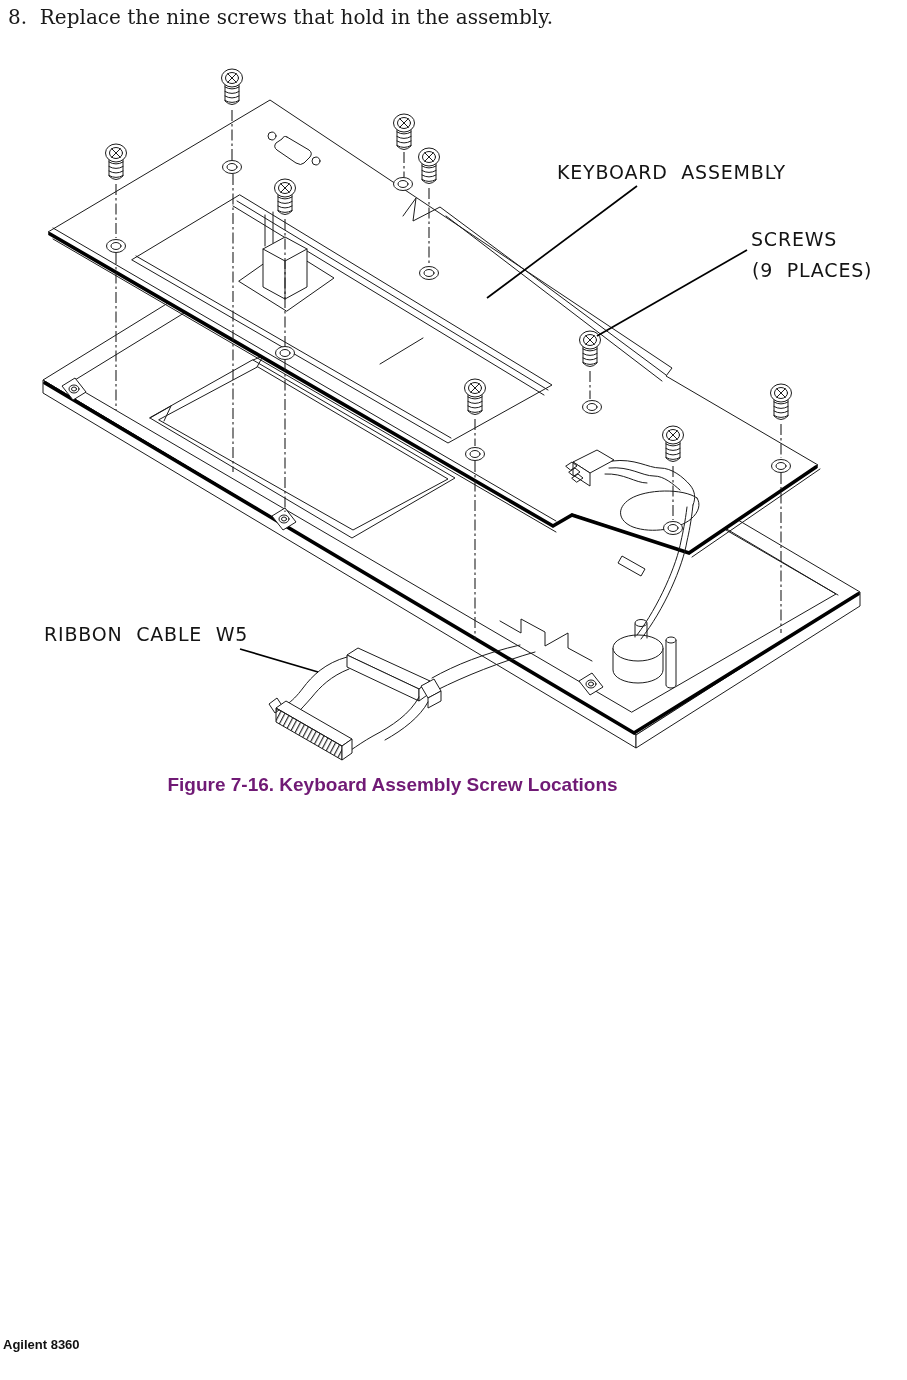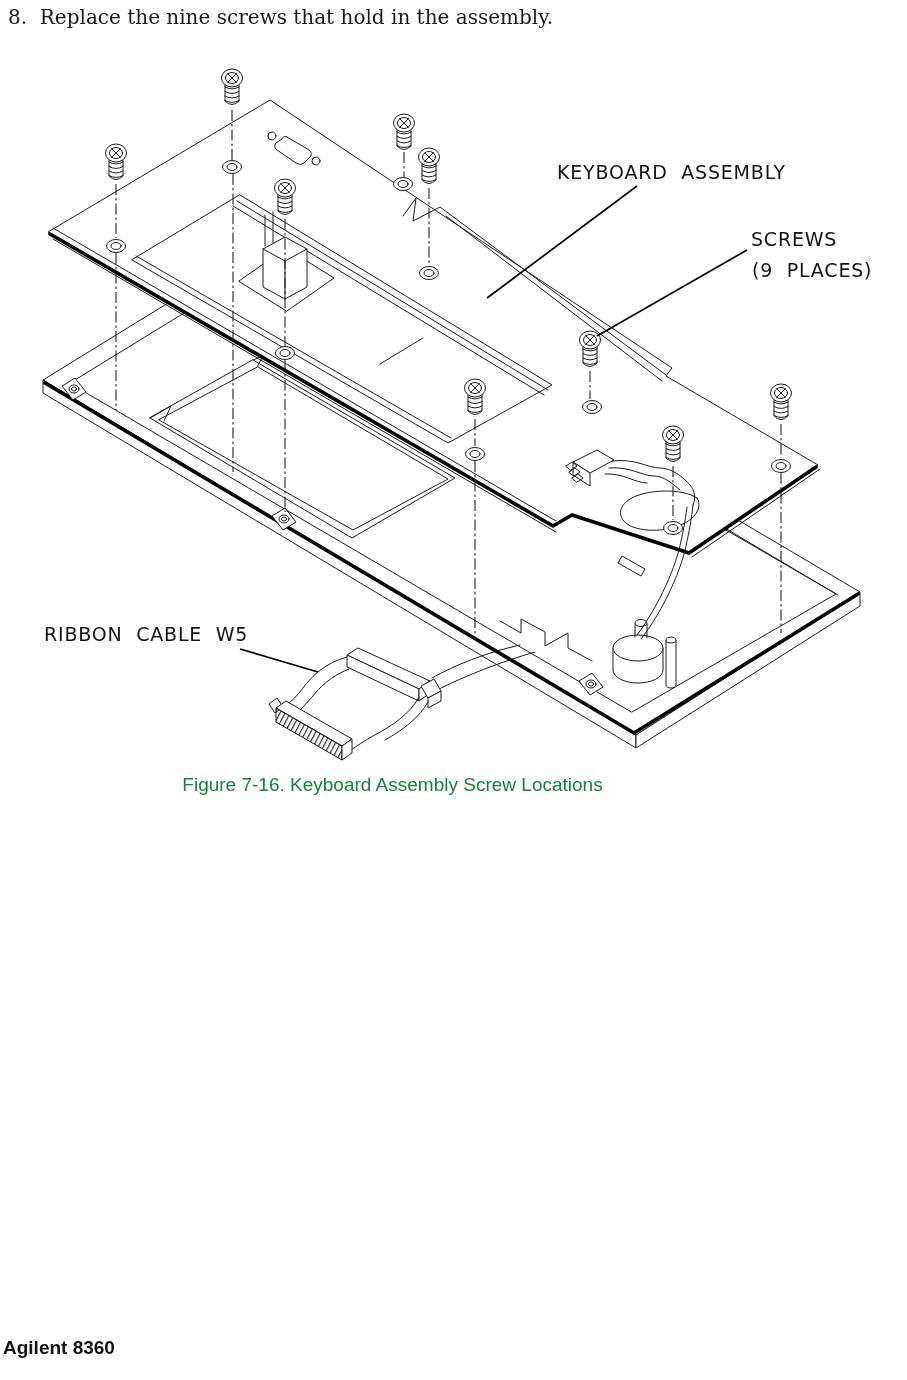--- a/index.html
+++ b/index.html
@@ -14,25 +14,25 @@
   svg.figure { position:absolute; left:0; top:0; }
   .ln  { fill:none; stroke:#1c1c1c; stroke-width:1; stroke-linejoin:round; stroke-linecap:round; }
   .wh  { fill:#ffffff; stroke:#1c1c1c; stroke-width:1; stroke-linejoin:round; }
   .thick { fill:none; stroke:#000; stroke-width:3.6; stroke-linecap:round; }
   .cl  { fill:none; stroke:#222; stroke-width:1.1; stroke-dasharray:11 3 2.5 3; }
   .ldr { fill:none; stroke:#000; stroke-width:1.7; }
   .lbl { font-family:"DejaVu Sans", sans-serif; font-size:19px; letter-spacing:0.8px;
          fill:#141414; white-space:pre; }
   .caption {
     position:absolute; top:774px; left:0; width:785px; text-align:center;
-    font-size:19px; font-weight:normal; color:#15803d;
+    font-size:19px; font-weight:bold; color:#701a75;
   }
   .footer-left {
     position:absolute; left:3px; top:1337px;
-    font-size:19px; font-weight:bold; white-space:pre;
+    font-size:13px; font-weight:bold; white-space:pre;
   }
   .footer-right {
     position:absolute; right:2px; top:1337px; text-align:right;
     font-size:19px; font-weight:bold; line-height:22px; white-space:pre;
   }
 </style>
 </head>
 <body>
 
 <div class="page">

